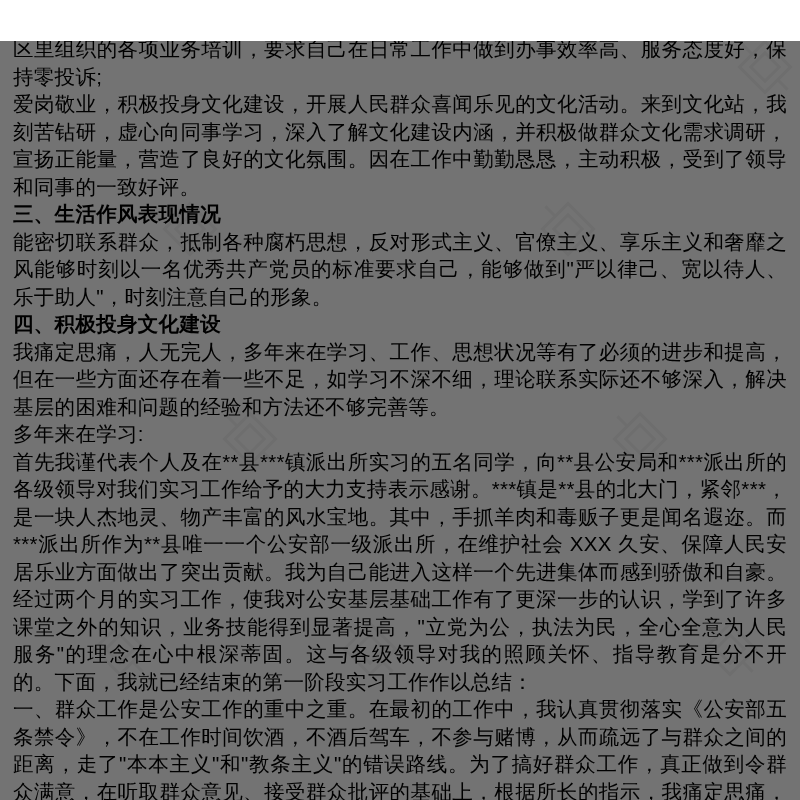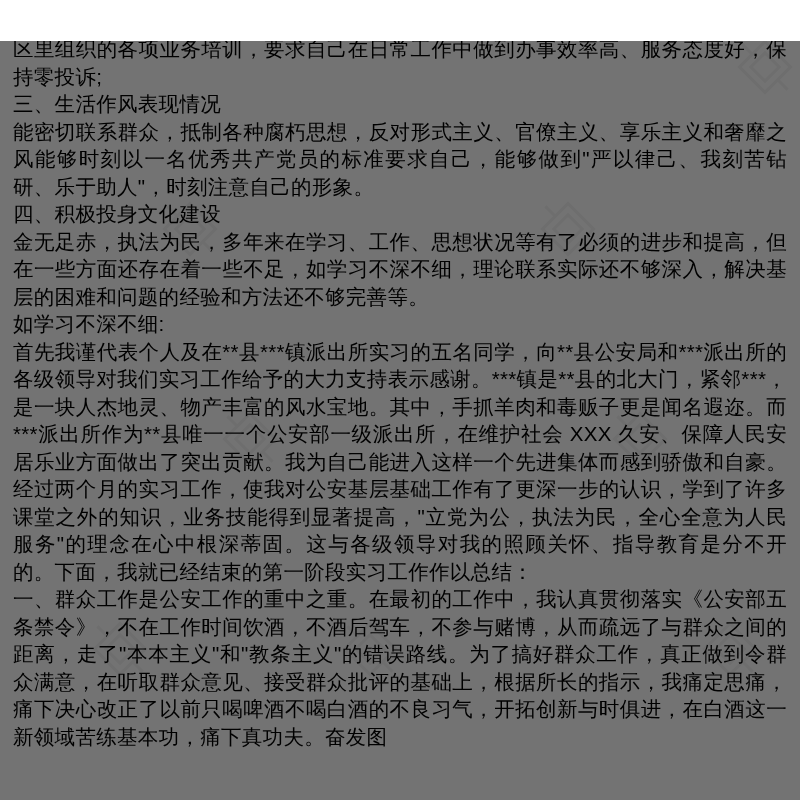--- a/index.html
+++ b/index.html
@@ -31,21 +31,21 @@
     line-height: 27.5px;
     text-align: justify;
     letter-spacing: 0.3px;
     z-index: 2;
   }
   .doc-text p {
     margin: 0;
     padding: 0;
   }
   .doc-text p.heading {
-    font-weight: normal;
+    font-weight: bold;
     text-align: left;
   }
   
   .watermark-layer {
     position: absolute;
     inset: 0;
     z-index: 1;
     pointer-events: none;
   }
   .wm {
@@ -121,22 +121,23 @@
         <g fill="none" stroke="#222222" stroke-width="3" transform="rotate(45 40 40)">
           <rect x="22" y="22" width="36" height="36"></rect>
           <rect x="30" y="30" width="20" height="20"></rect>
           <path d="M8 40 L22 40 M58 40 L72 40"></path>
         </g>
       </svg>
   </div>
 
   <div class="doc-text">
     <p>区里组织的各项业务培训，要求自己在日常工作中做到办事效率高、服务态度好，保持零投诉;</p>
+    <p>爱岗敬业，积极投身文化建设，开展人民群众喜闻乐见的文化活动。来到文化站，我刻苦钻研，虚心向同事学习，深入了解文化建设内涵，并积极做群众文化需求调研，宣扬正能量，营造了良好的文化氛围。因在工作中勤勤恳恳，主动积极，受到了领导和同事的一致好评。</p>
     <p class="heading">三、生活作风表现情况</p>
-    <p>能密切联系群众，抵制各种腐朽思想，反对形式主义、官僚主义、享乐主义和奢靡之风能够时刻以一名优秀共产党员的标准要求自己，能够做到"严以律己、我刻苦钻研、乐于助人"，时刻注意自己的形象。</p>
+    <p>能密切联系群众，抵制各种腐朽思想，反对形式主义、官僚主义、享乐主义和奢靡之风能够时刻以一名优秀共产党员的标准要求自己，能够做到"严以律己、宽以待人、乐于助人"，时刻注意自己的形象。</p>
     <p class="heading">四、积极投身文化建设</p>
-    <p>金无足赤，执法为民，多年来在学习、工作、思想状况等有了必须的进步和提高，但在一些方面还存在着一些不足，如学习不深不细，理论联系实际还不够深入，解决基层的困难和问题的经验和方法还不够完善等。</p>
-    <p>如学习不深不细:</p>
+    <p>我痛定思痛，人无完人，多年来在学习、工作、思想状况等有了必须的进步和提高，但在一些方面还存在着一些不足，如学习不深不细，理论联系实际还不够深入，解决基层的困难和问题的经验和方法还不够完善等。</p>
+    <p>多年来在学习:</p>
     <p>首先我谨代表个人及在**县***镇派出所实习的五名同学，向**县公安局和***派出所的各级领导对我们实习工作给予的大力支持表示感谢。***镇是**县的北大门，紧邻***，是一块人杰地灵、物产丰富的风水宝地。其中，手抓羊肉和毒贩子更是闻名遐迩。而***派出所作为**县唯一一个公安部一级派出所，在维护社会 XXX 久安、保障人民安居乐业方面做出了突出贡献。我为自己能进入这样一个先进集体而感到骄傲和自豪。经过两个月的实习工作，使我对公安基层基础工作有了更深一步的认识，学到了许多课堂之外的知识，业务技能得到显著提高，"立党为公，执法为民，全心全意为人民服务"的理念在心中根深蒂固。这与各级领导对我的照顾关怀、指导教育是分不开的。下面，我就已经结束的第一阶段实习工作作以总结：</p>
     <p>一、群众工作是公安工作的重中之重。在最初的工作中，我认真贯彻落实《公安部五条禁令》，不在工作时间饮酒，不酒后驾车，不参与赌博，从而疏远了与群众之间的距离，走了"本本主义"和"教条主义"的错误路线。为了搞好群众工作，真正做到令群众满意，在听取群众意见、接受群众批评的基础上，根据所长的指示，我痛定思痛，痛下决心改正了以前只喝啤酒不喝白酒的不良习气，开拓创新与时俱进，在白酒这一新领域苦练基本功，痛下真功夫。奋发图</p>
   </div>
 
 </div>
 
 </body></html>

